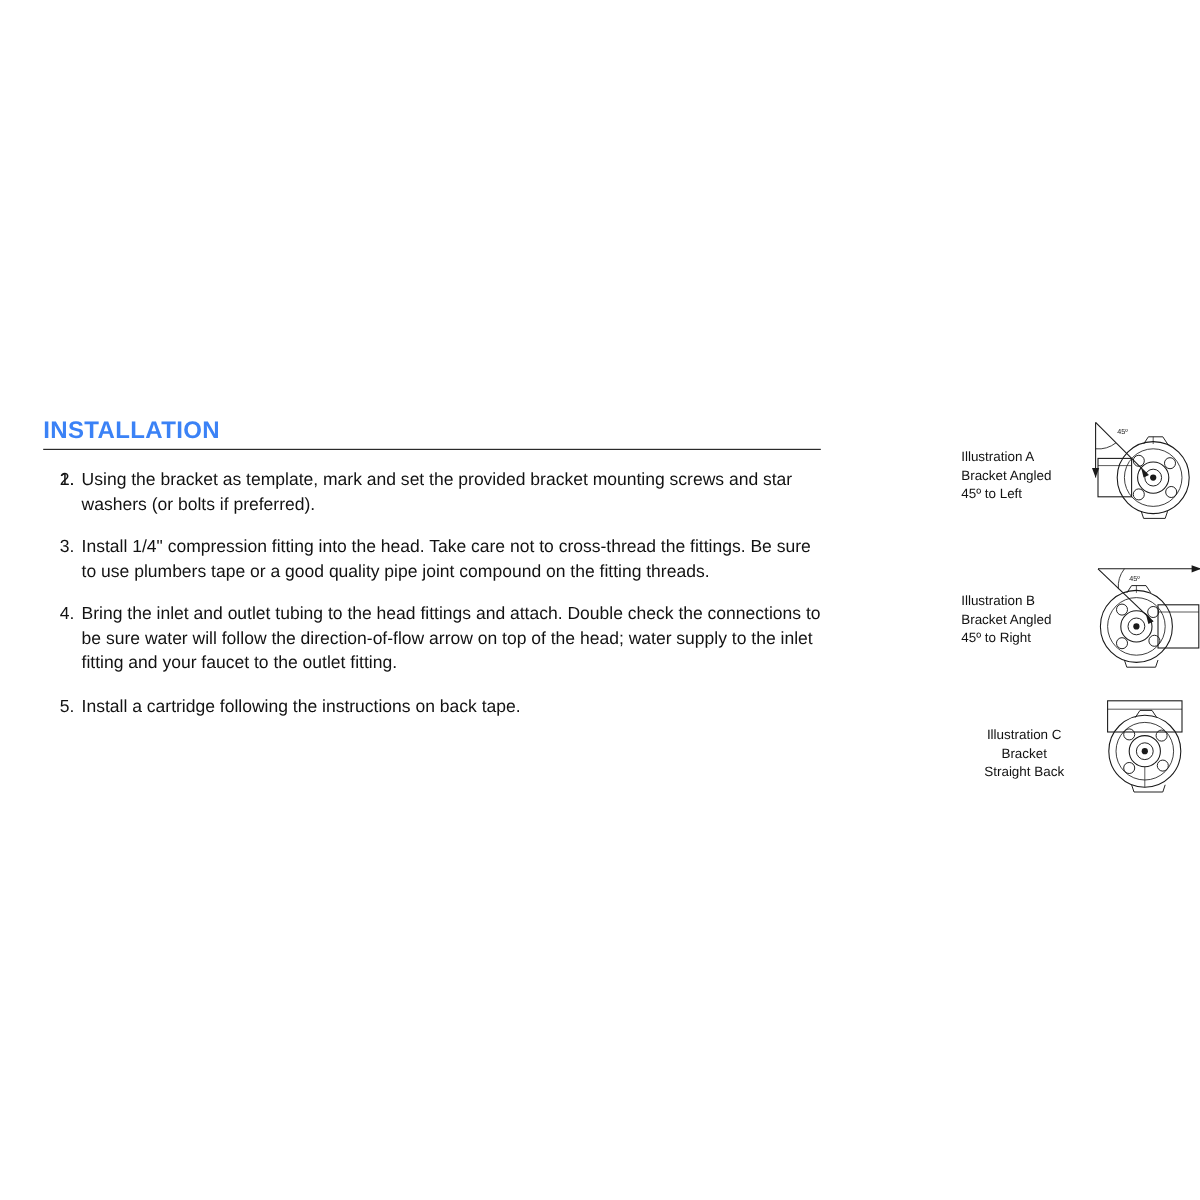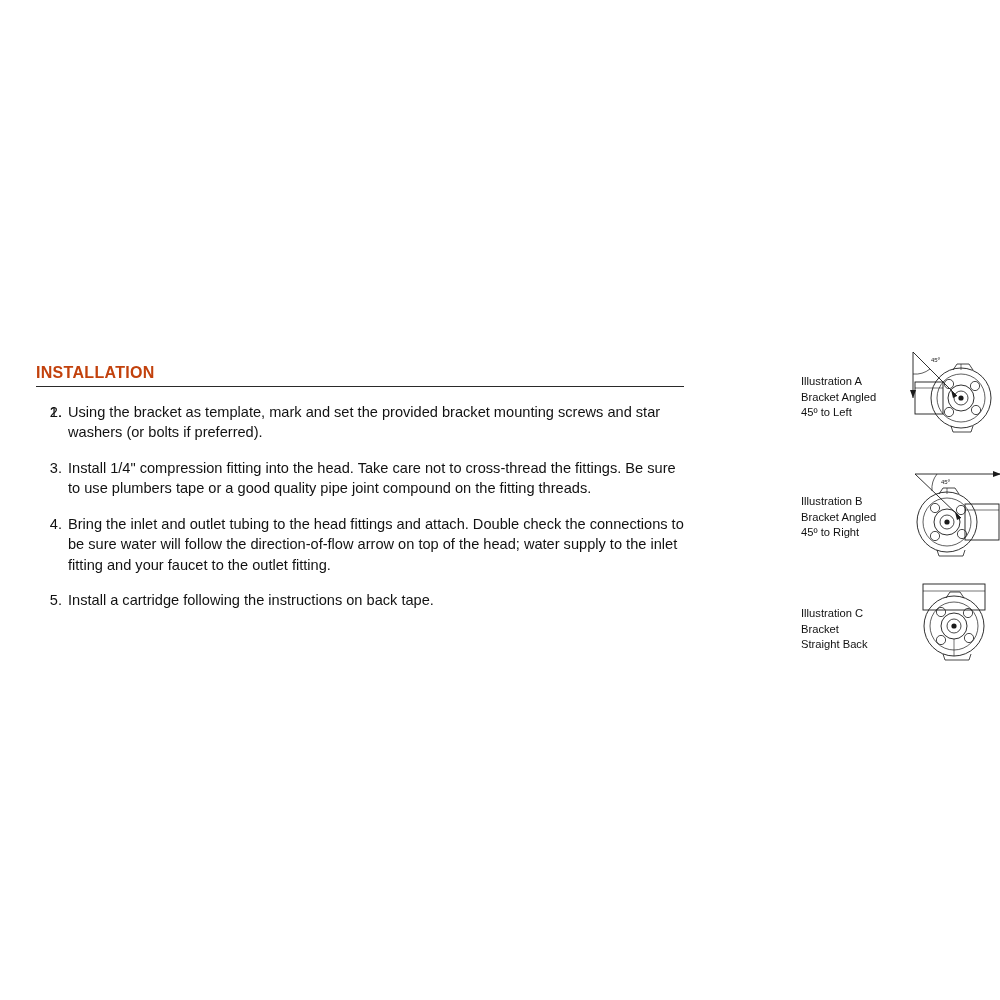--- a/index.html
+++ b/index.html
@@ -18,25 +18,25 @@
 
   
   .doc {
     position: absolute;
     left: 36px;
     top: 348px;
     width: 648px;
   }
 
   .section-title {
-    font-size: 16px;
+    font-size: 20px;
     font-weight: bold;
     letter-spacing: 0.3px;
-    color: #c2410c;
-    margin: 16px 0 4px 0;
+    color: #3b82f6;
+    margin: 0 0 4px 0;
     line-height: 1.1;
   }
 
   .rule {
     border: 0;
     border-top: 1px solid #2a2a2a;
     margin: 0 0 10px 0;
     width: 100%;
   }
 
@@ -83,21 +83,21 @@
 
   .illus-caption {
     position: absolute;
     left: 0;
     top: 34px;
     width: 105px;
     font-size: 11.2px;
     line-height: 15.5px;
     color: #111;
   }
-  .illus-block.c .illus-caption { top: 26px; }
+  .illus-block.c .illus-caption { top: 26px; text-align: center; }
 
   .illus-art {
     position: absolute;
     left: 100px;
     top: 0;
     width: 115px;
     height: 112px;
   }
 
   .illus-art svg { display: block; }

